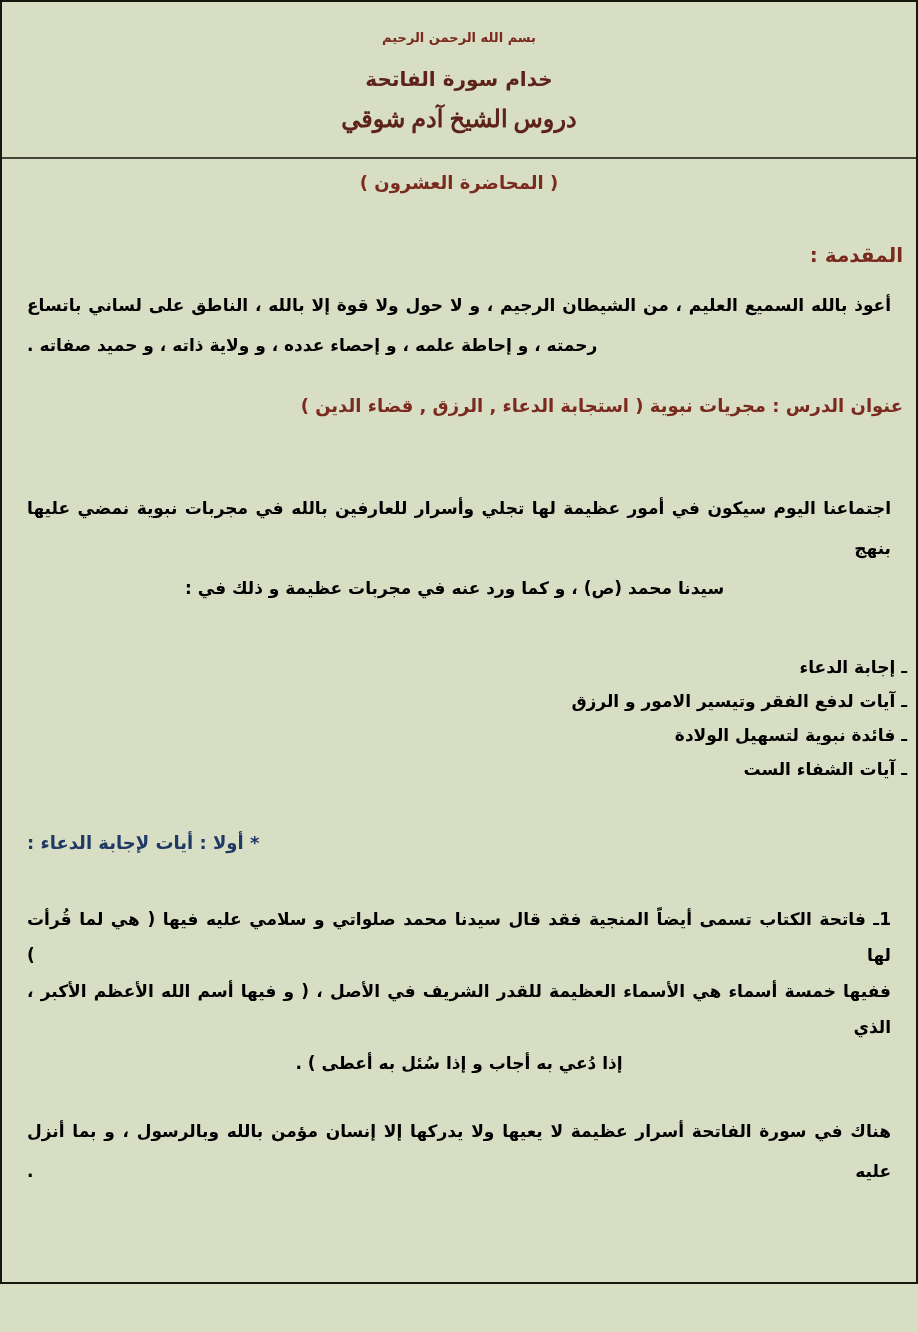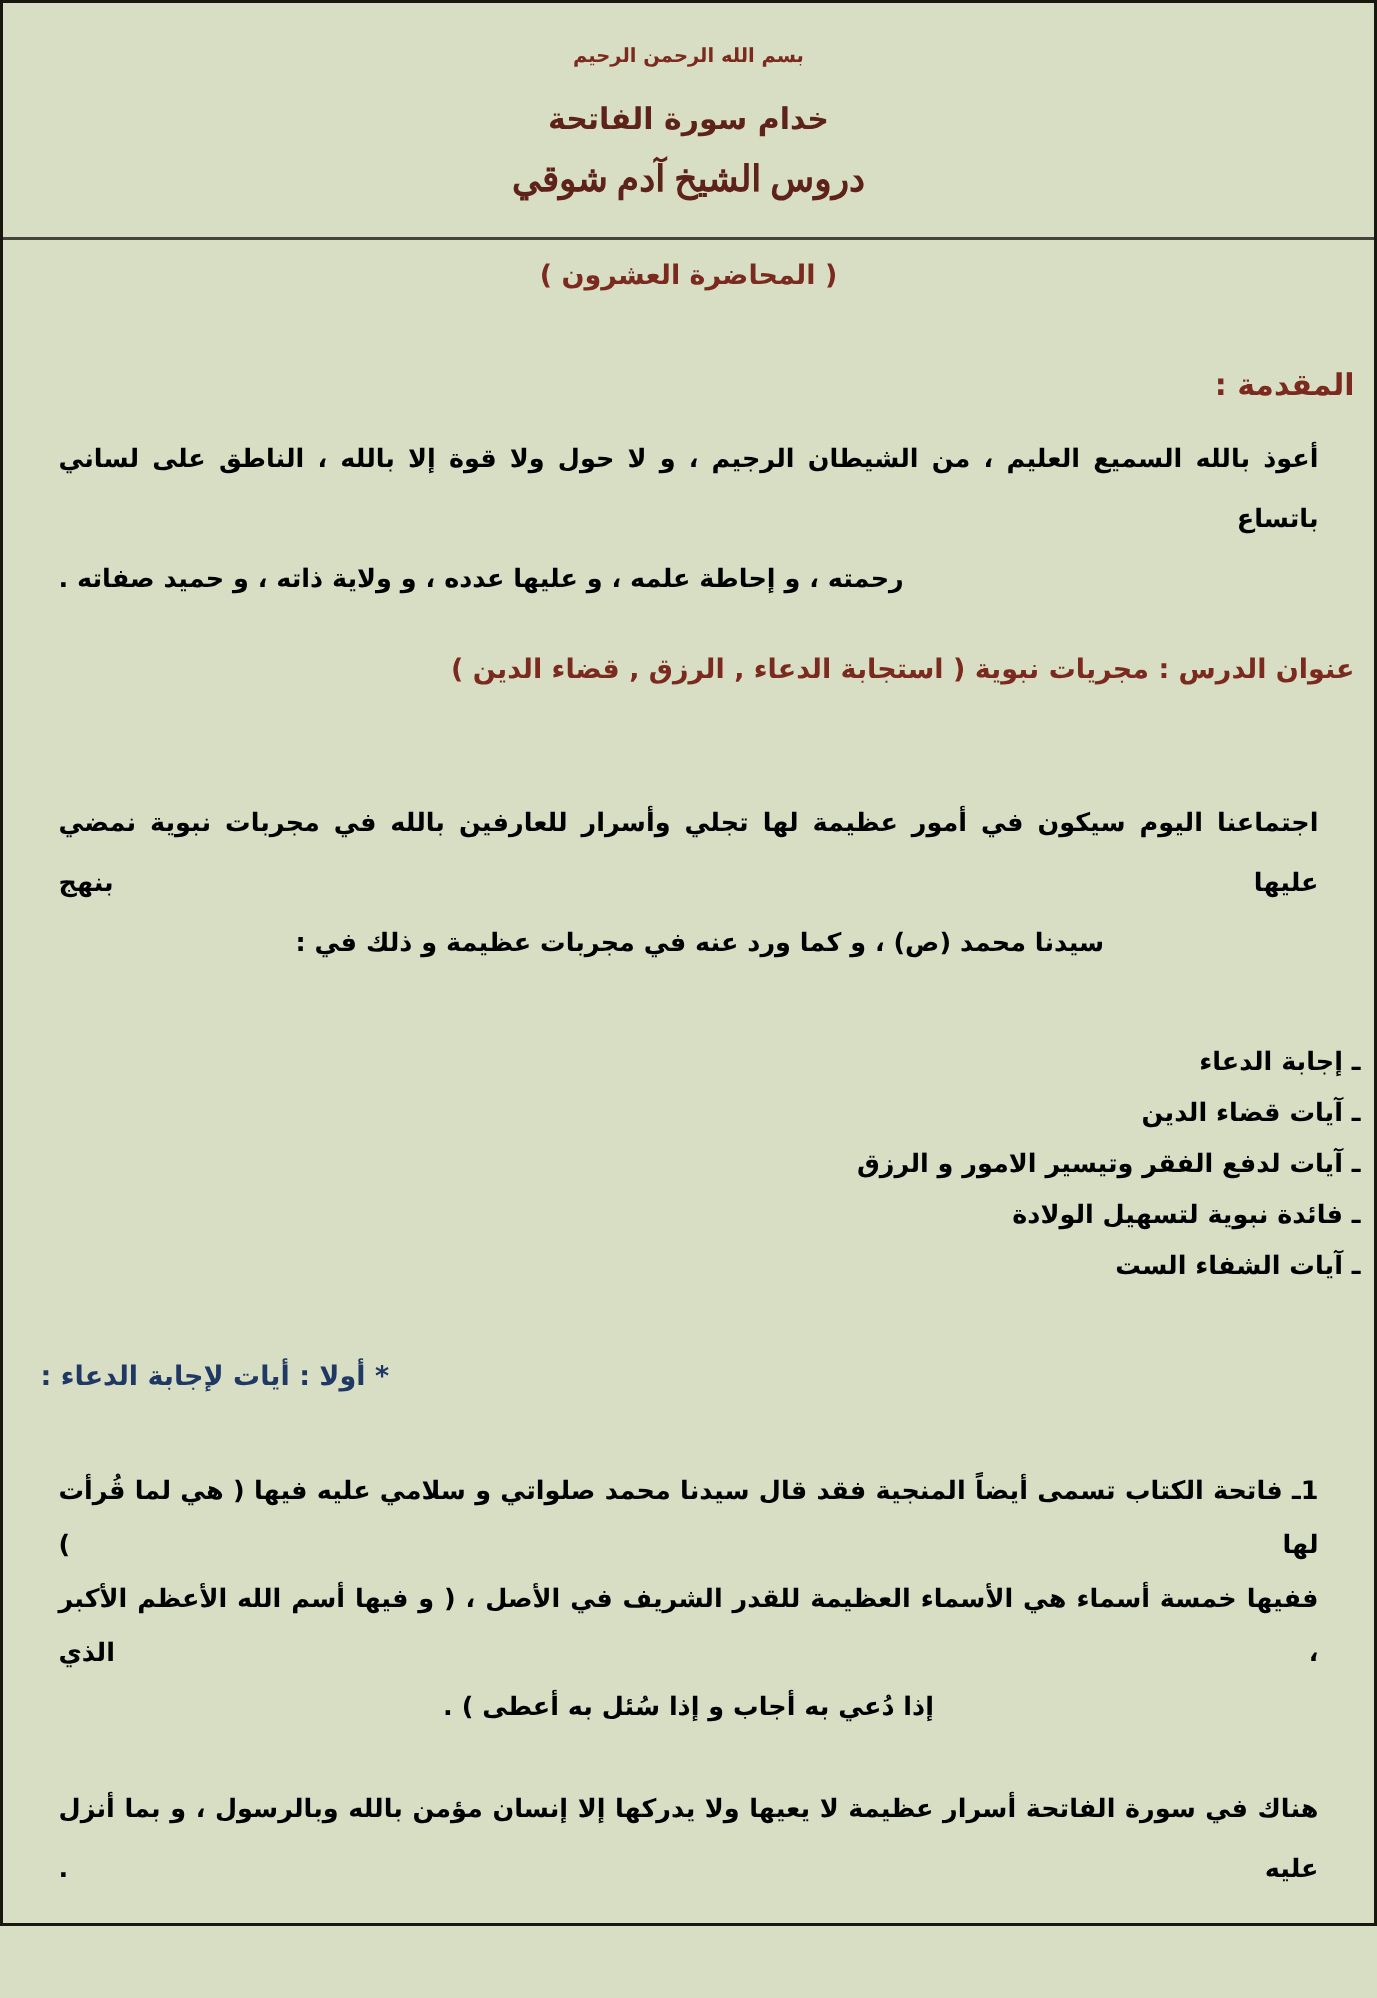--- a/index.html
+++ b/index.html
@@ -20,21 +20,21 @@
   .title2  { margin-top:14px; font-size:24px; color:var(--accent-red-dark, #5d231b);font-family:Liberation Serif, serif; }
   .divider { margin:24px 0 0 0; border:none; border-top:2px solid #45453a; height:0; }
   .lecture { margin-top:13px; font-size:18px; color:var(--accent-red, #7a2a1f); }
 
   .h-red  { direction:rtl; text-align:right; padding:0 13px; color:var(--accent-red, #7a2a1f); }
   .h-navy { direction:rtl; text-align:left; padding:0 25px; color:var(--accent-navy, #1f3864); font-size:18px; }
   .intro-heading  { margin-top:50px; font-size:20px; }
   .lesson-title   { margin-top:30px; font-size:18px; }
   .section-head   { margin-top:46px; }
 
-  .para { padding:0 37px; direction:rtl; font-size:17px; }
+  .para { padding:0 25px; direction:rtl; font-size:17px; }
   .para .line   { line-height:40px; }
   .tight .line  { line-height:36px; }
   .fill   { text-align:justify; text-align-last:justify; }
   .leftln { text-align:left; }
   .indent { text-align:left; margin-left:158px; }
   .ctr    { text-align:center; }
 
   .p-intro   { margin-top:18px; }
   .p-lesson  { margin-top:72px; }
   .topics    { margin-top:42px; padding:0 9px; direction:rtl; text-align:right; font-size:17px; }
@@ -53,33 +53,32 @@
   <div class="title2 center" dir="rtl">دروس الشيخ آدم شوقي</div>
 
   <hr class="divider">
 
   <div class="lecture center" dir="rtl">( المحاضرة العشرون )</div>
 
   <div class="h-red intro-heading">المقدمة :</div>
 
   <div class="para p-intro">
     <div class="line fill">أعوذ بالله السميع العليم ، من الشيطان الرجيم ، و لا حول ولا قوة إلا بالله ، الناطق على لساني باتساع</div>
-    <div class="line leftln">رحمته ، و إحاطة علمه ، و عليها عدده ، و ولاية ذاته ، و حميد صفاته .</div>
+    <div class="line leftln">رحمته ، و إحاطة علمه ، و إحصاء عدده ، و ولاية ذاته ، و حميد صفاته .</div>
   </div>
 
   <div class="h-red lesson-title">عنوان الدرس : مجريات نبوية ( استجابة الدعاء , الرزق , قضاء الدين )</div>
 
   <div class="para p-lesson">
     <div class="line fill">اجتماعنا اليوم سيكون في أمور عظيمة لها تجلي وأسرار للعارفين بالله في مجربات نبوية نمضي عليها بنهج</div>
     <div class="line indent">سيدنا محمد (ص) ، و كما ورد عنه في مجربات عظيمة و ذلك في :</div>
   </div>
 
   <div class="topics">
     <div class="topic">ـ إجابة الدعاء</div>
-    <div class="topic">ـ آيات قضاء الدين</div>
     <div class="topic">ـ آيات لدفع الفقر وتيسير الامور و الرزق</div>
     <div class="topic">ـ فائدة نبوية لتسهيل الولادة</div>
     <div class="topic">ـ آيات الشفاء الست</div>
   </div>
 
   <div class="h-navy section-head">* أولا : أيات لإجابة الدعاء :</div>
 
 
   <div class="para tight item1">
     <div class="line fill">1ـ فاتحة الكتاب تسمى أيضاً المنجية فقد قال سيدنا محمد صلواتي و سلامي عليه فيها ( هي لما قُرأت لها )</div>

